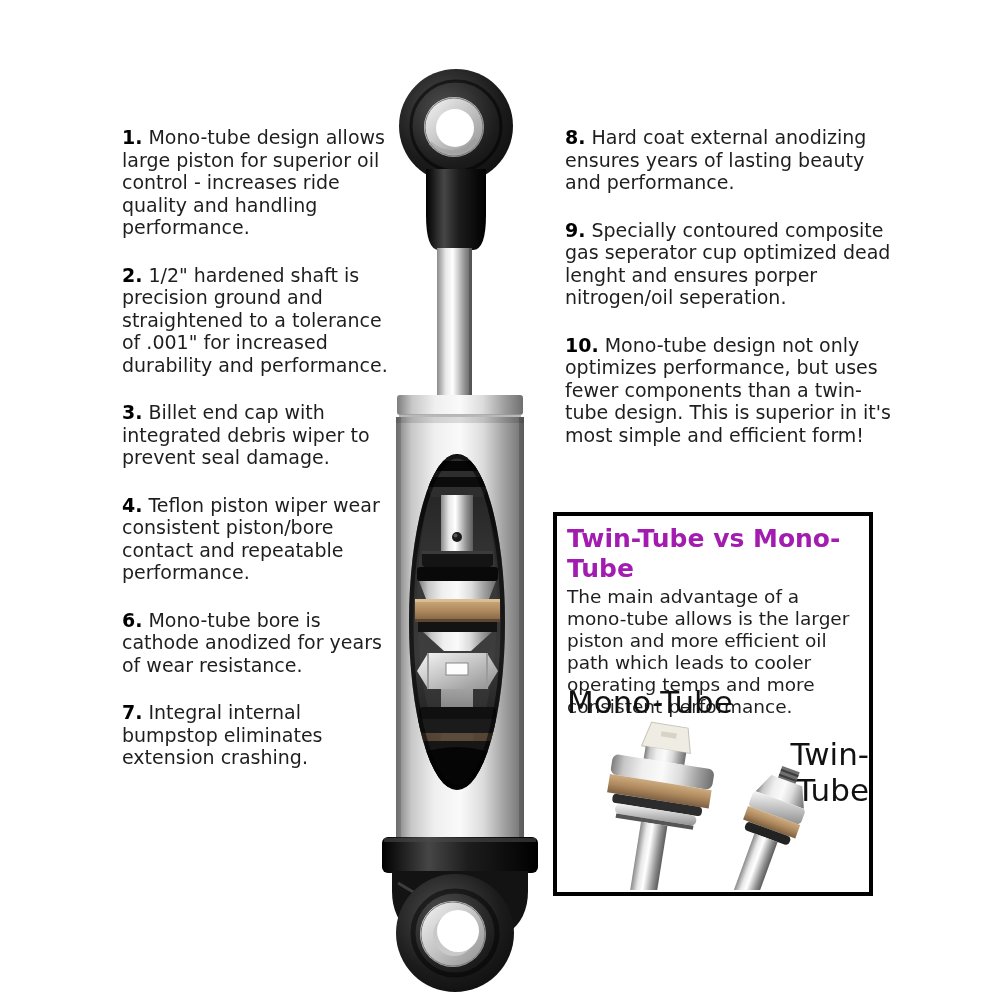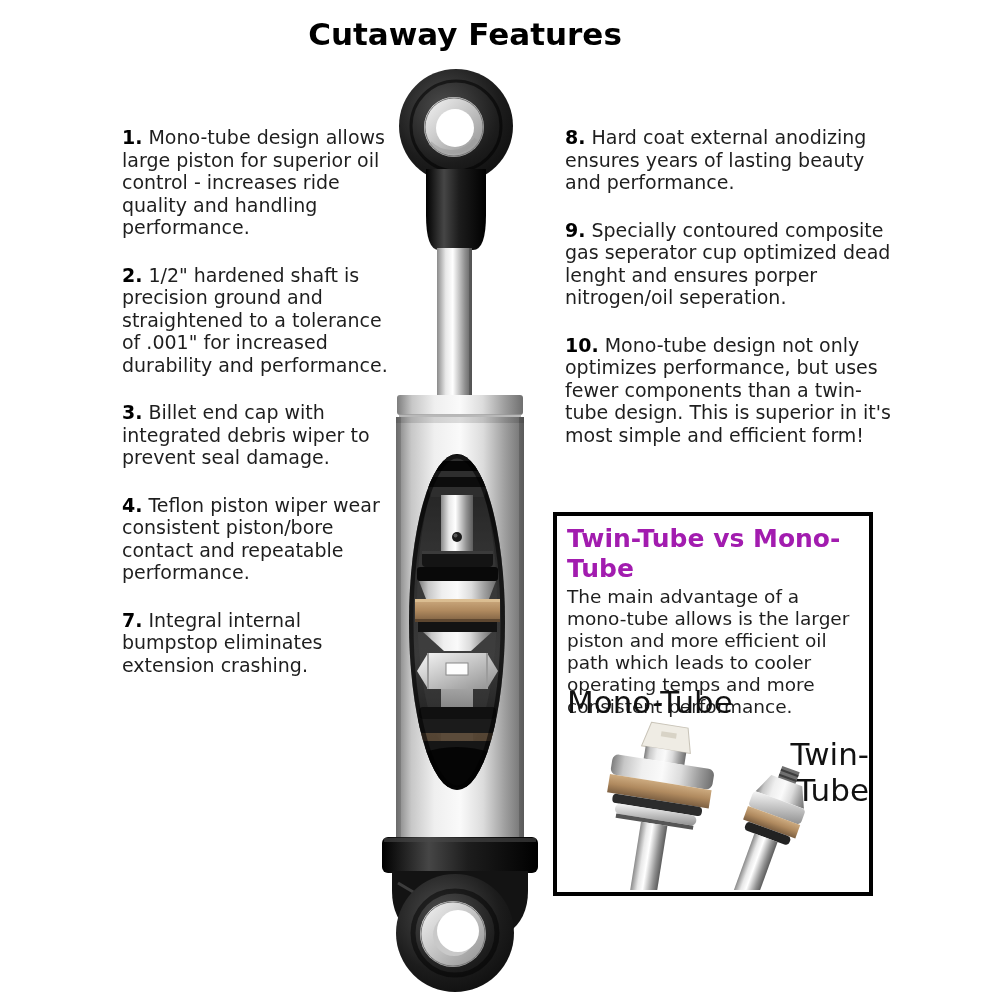--- a/index.html
+++ b/index.html
@@ -26,27 +26,27 @@
   .lbl-mono{left:10px;top:168px;}
   .lbl-twin{left:178px;top:220px;}
   svg.shock{position:absolute;left:370px;top:65px;width:180px;height:938px;}
   svg.compare{position:absolute;left:4px;top:194px;width:304px;height:180px;}
 </style>
 </head>
 <body>
 
 <div class="canvas">
 
-  <div class="title">Cutaway Features</div>
 
   <div class="col col-left">
     <p class="feat"><b>1.</b><span>Mono-tube design allows large piston for superior oil control - increases ride quality and handling performance.</span></p>
     <p class="feat"><b>2.</b><span>1/2" hardened shaft is precision ground and straightened to a tolerance of .001" for increased durability and performance.</span></p>
     <p class="feat"><b>3.</b><span>Billet end cap with integrated debris wiper to prevent seal damage.</span></p>
     <p class="feat"><b>4.</b><span>Teflon piston wiper wear consistent piston/bore contact and repeatable performance.</span></p>
+    <p class="feat"><b>6.</b><span>Mono-tube bore is cathode anodized for years of wear resistance.</span></p>
     <p class="feat"><b>7.</b><span>Integral internal bumpstop eliminates extension crashing.</span></p>
   </div>
 
   <div class="col col-right">
     <p class="feat"><b>8.</b><span>Hard coat external anodizing ensures years of lasting beauty and performance.</span></p>
     <p class="feat"><b>9.</b><span>Specially contoured composite gas seperator cup optimized dead lenght and ensures porper nitrogen/oil seperation.</span></p>
     <p class="feat"><b>10.</b><span>Mono-tube design not only optimizes performance, but uses fewer components than a twin-tube design.  This is superior in it's most simple and efficient form!</span></p>
   </div>
 
   <svg class="shock" viewBox="0 0 180 938" aria-hidden="true">

